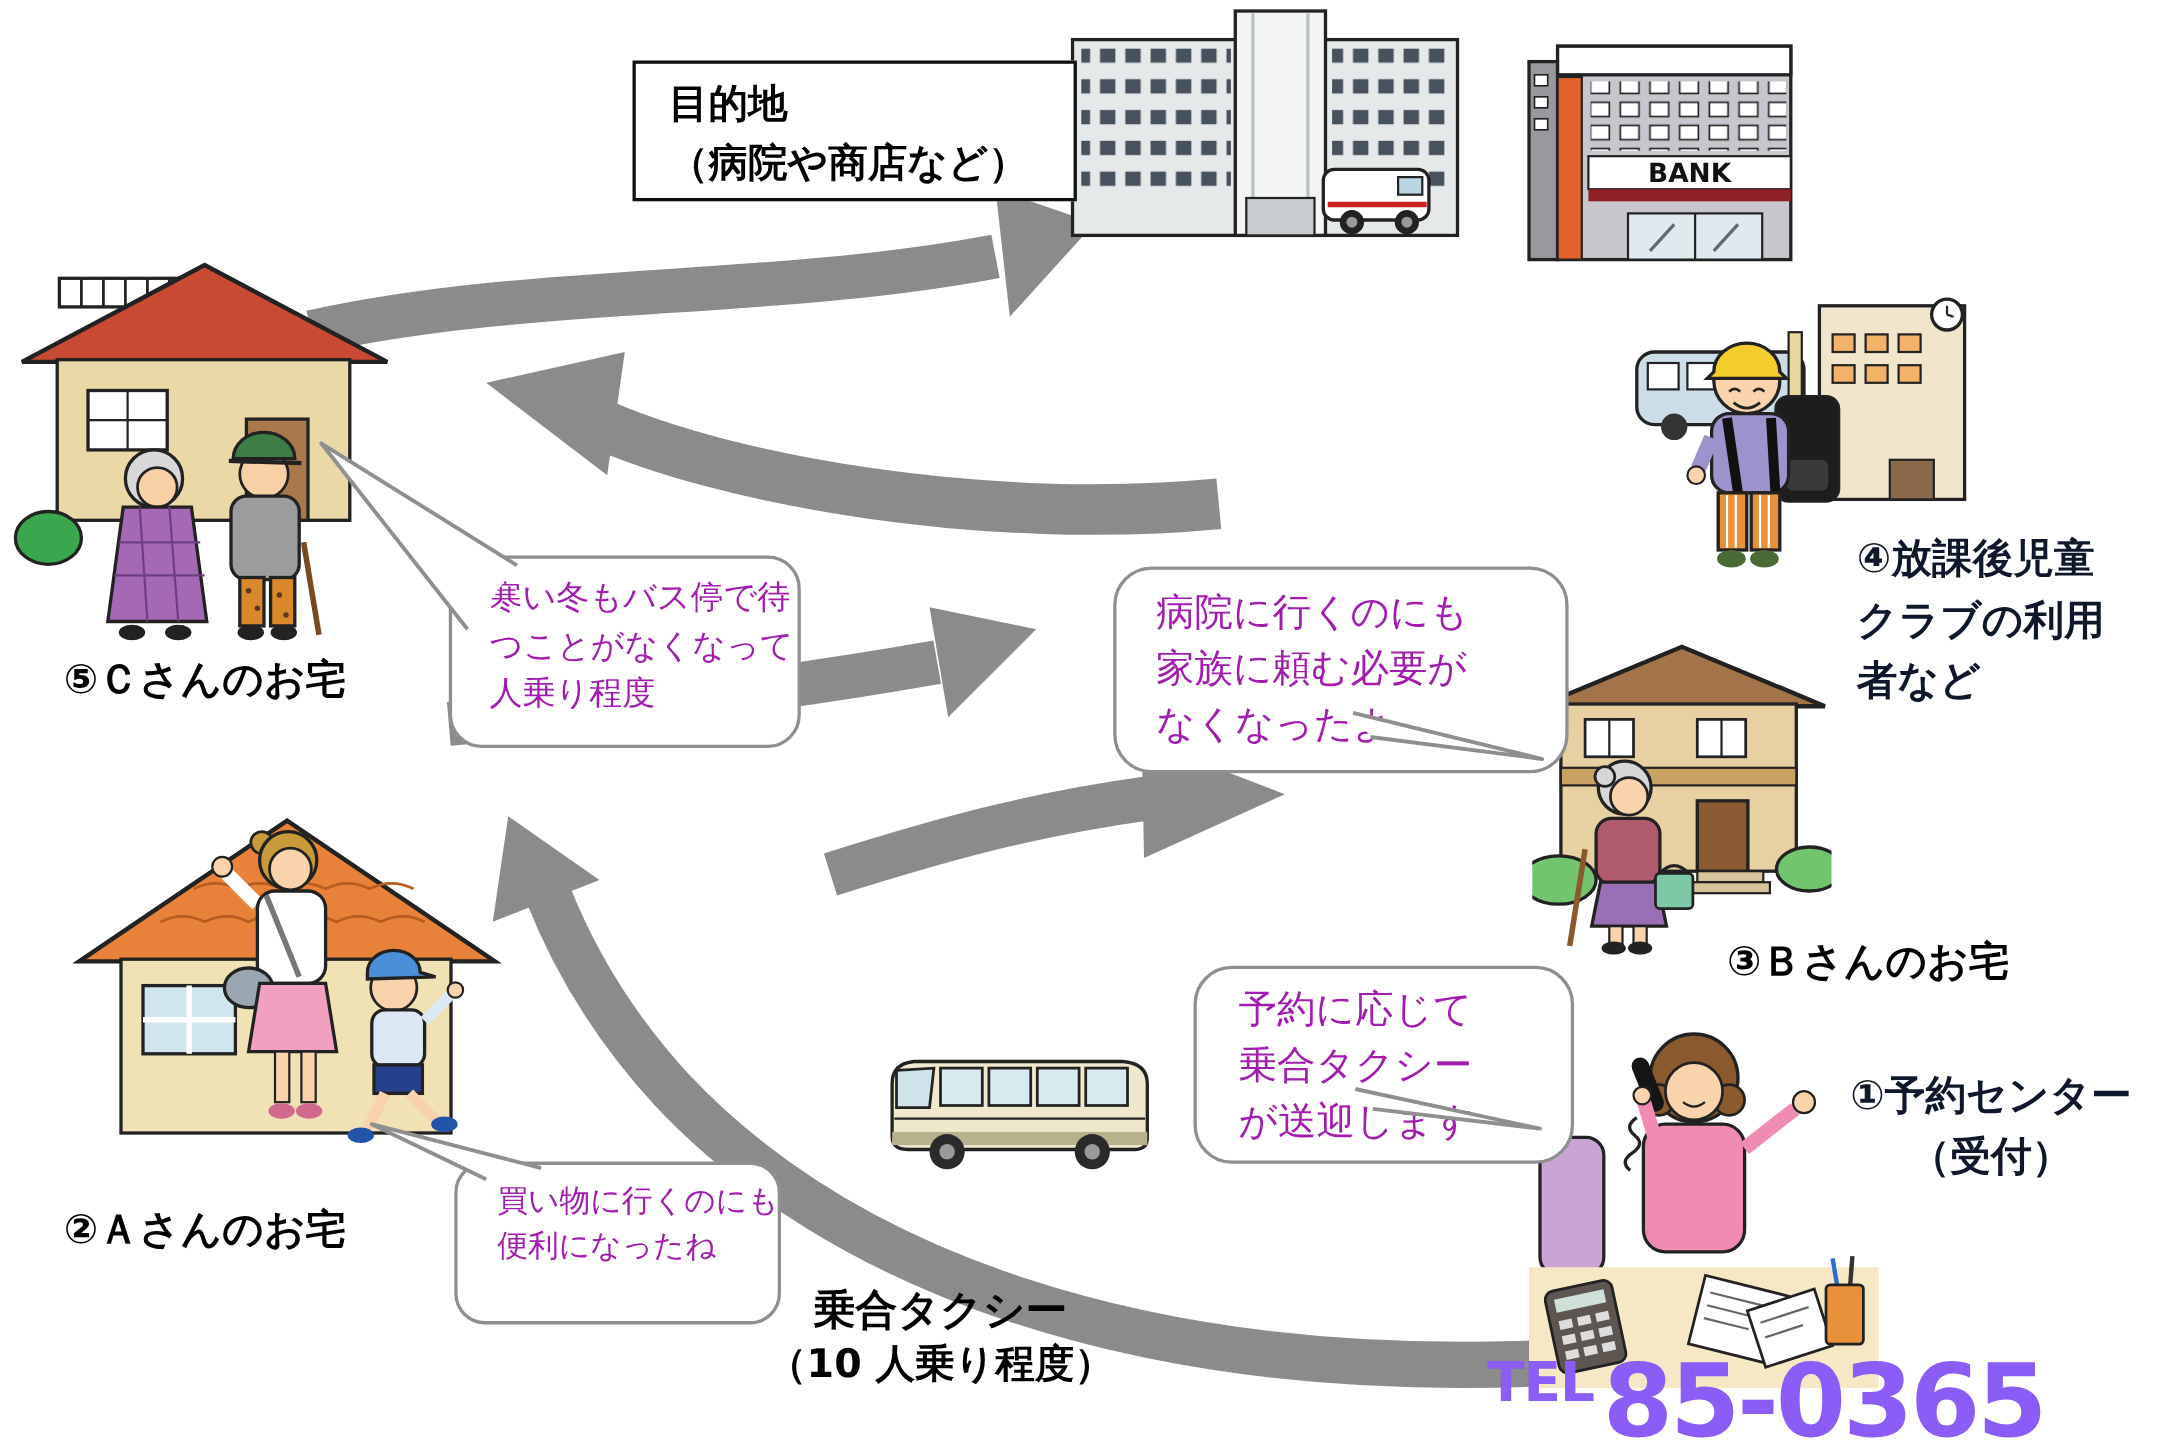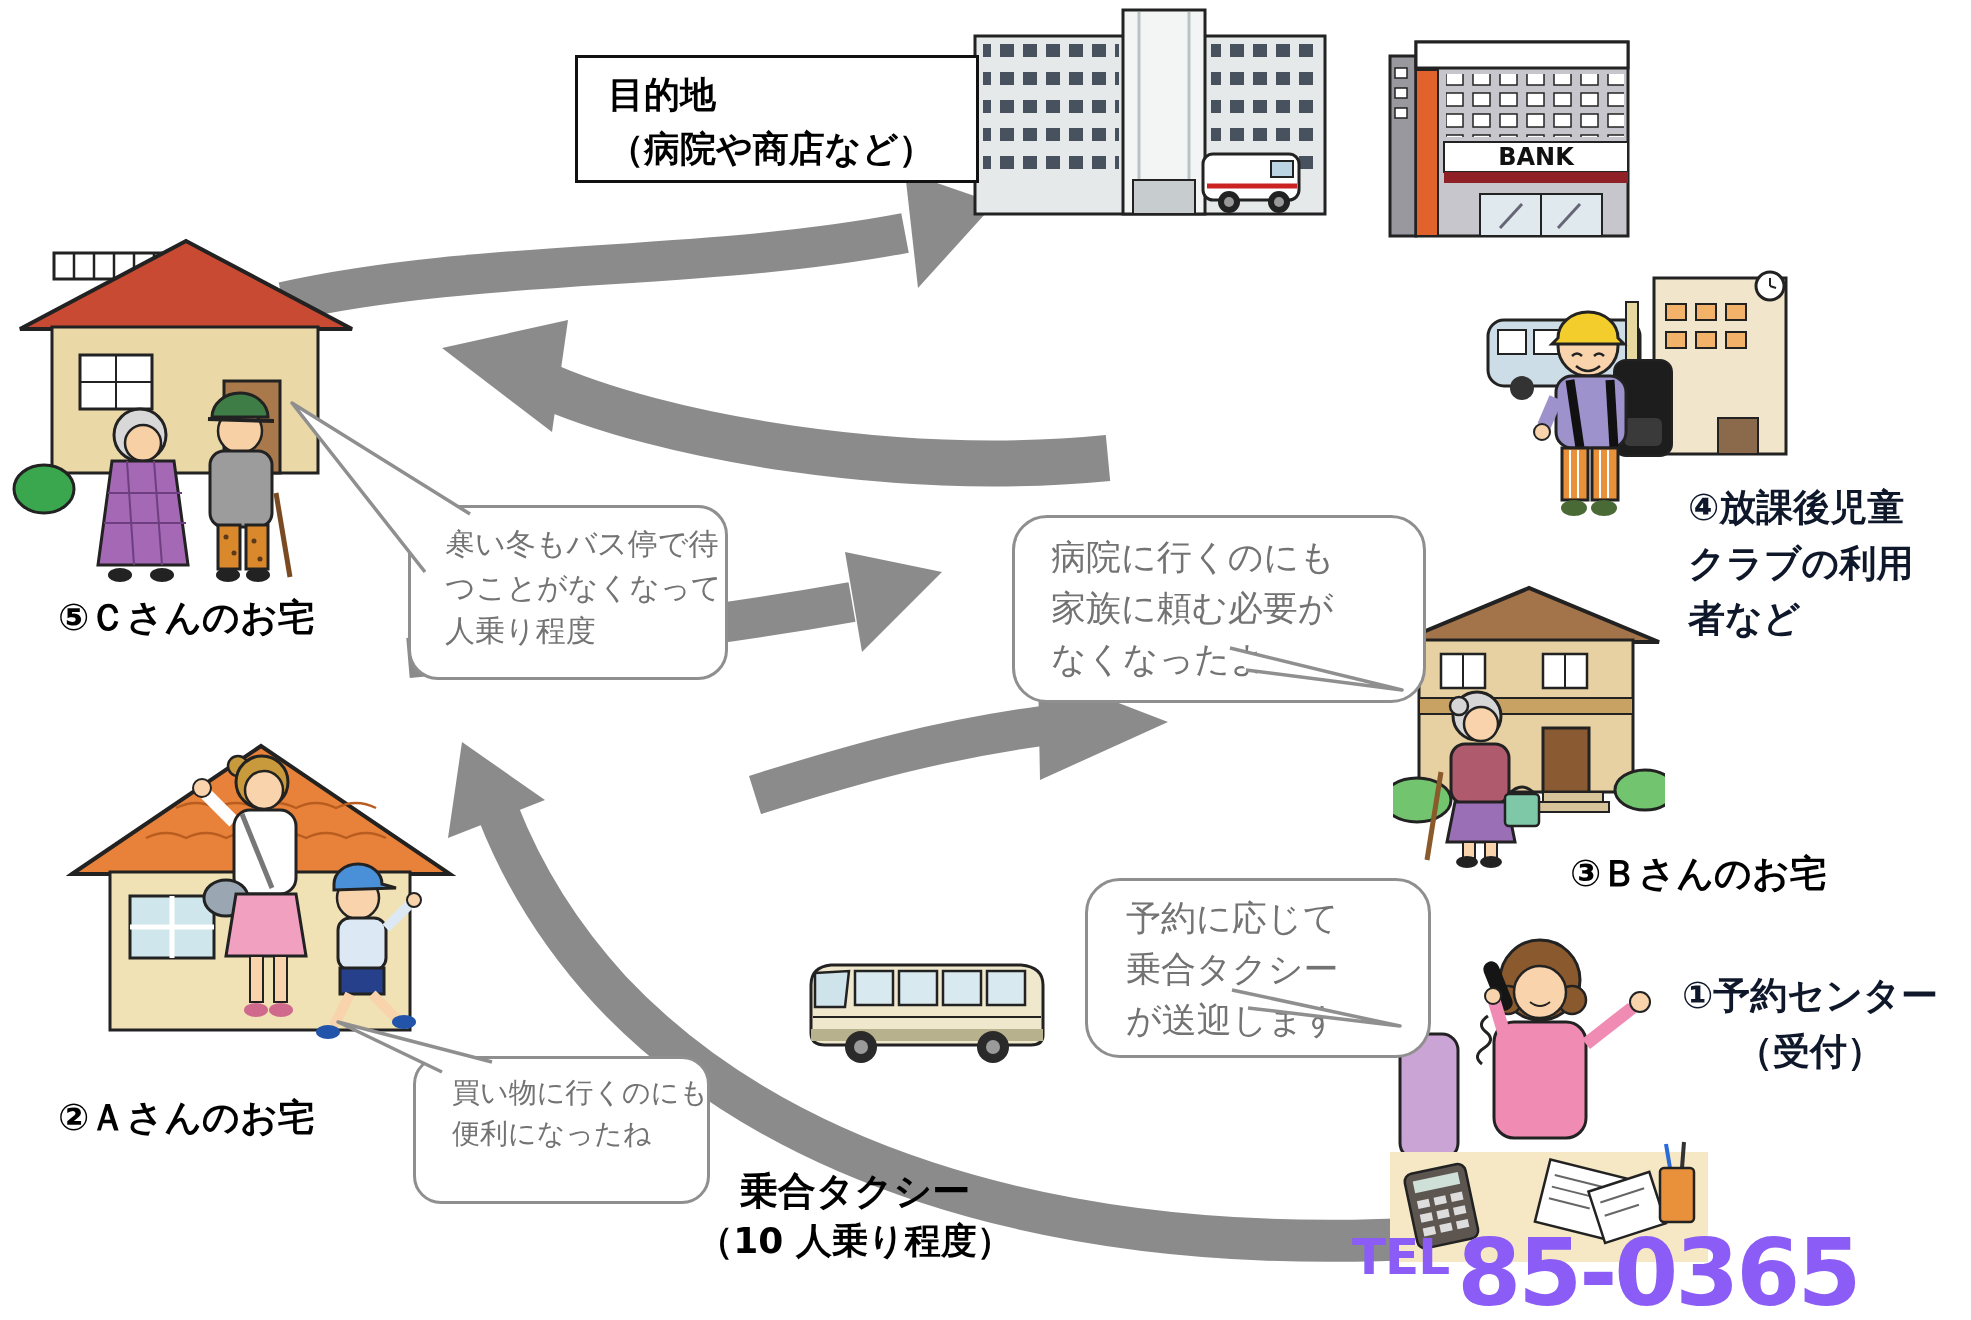--- a/index.html
+++ b/index.html
@@ -1,22 +1,22 @@
 <!DOCTYPE html>
 <html><head>
 <meta charset="utf-8">
 <style>
   html,body{margin:0;padding:0;background:#fff;}
   #stage{position:relative;width:1971px;height:1320px;background:#fff;overflow:hidden;
          font-family:"DejaVu Sans","Liberation Sans",sans-serif;}
   .abs{position:absolute;}
   .lbl{color:#000;font-weight:600;font-size:37px;line-height:1.5;white-space:nowrap;z-index:3;}
   .lbl-block{color:#0f172a;font-weight:600;font-size:37px;line-height:1.5;z-index:3;}
-  .bubble{position:absolute;background:#fff;border:3.5px solid #8f8f8f;color:#737373;
-          z-index:4;line-height:1.45;white-space:nowrap;}
+  .bubble{position:absolute;background:#fff;border:3.5px solid #8f8f8f;color:#a21caf;
+          z-index:4;line-height:1.45;white-space:nowrap;font-family:Liberation Serif, serif;}
   .bubble div{white-space:nowrap;}
   #dest-box{left:575px;top:55px;width:368px;height:112px;border:3px solid #111;background:#fff;
             font-size:36px;font-weight:600;line-height:1.5;padding:10px 0 0 30px;z-index:3;color:#000;}
   #arrow-layer{left:0;top:0;z-index:1;}
   #tail-layer{left:0;top:0;z-index:5;pointer-events:none;}
   .illus{z-index:2;}
   #bubble-c{left:408px;top:505px;width:280px;height:155px;border-radius:30px;font-size:30px;padding:14px 0 0 34px;}
   #bubble-b{left:1012px;top:515px;width:372px;height:168px;border-radius:35px;font-size:35px;padding:14px 0 0 36px;}
   #bubble-dispatch{left:1085px;top:853px;width:302px;height:162px;border-radius:35px;font-size:35px;padding:12px 0 0 38px;margin-top:25px;}
   #bubble-a{left:413px;top:1056px;width:255px;height:128px;border-radius:28px;font-size:28px;padding:14px 0 0 36px;}

